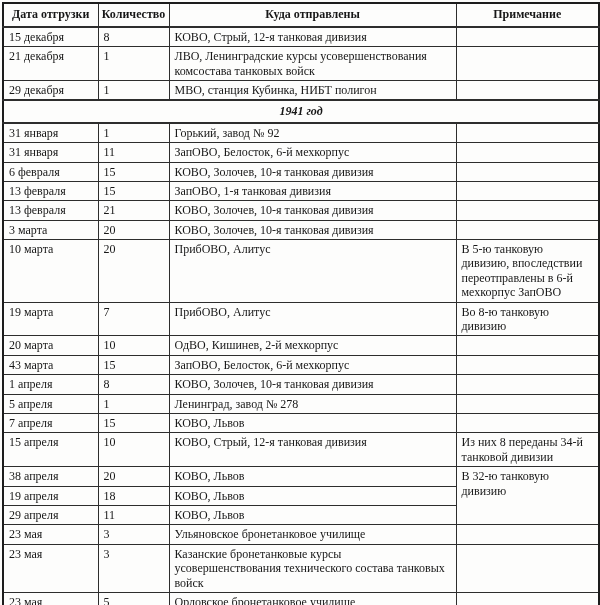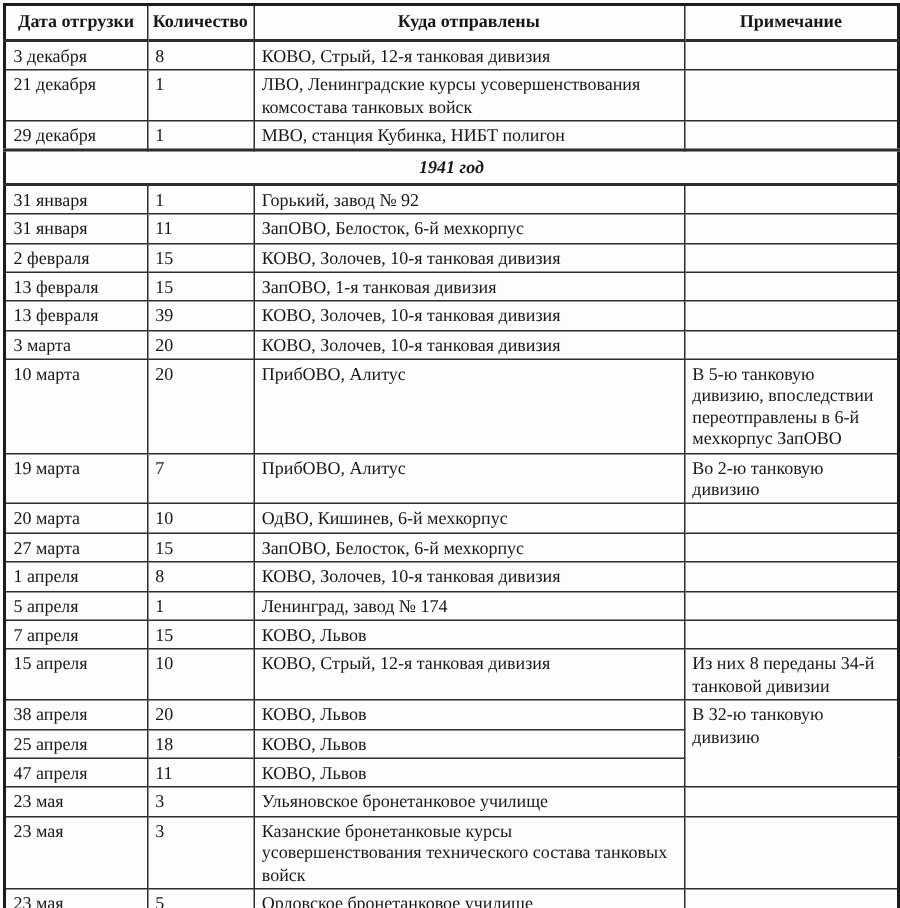--- a/index.html
+++ b/index.html
@@ -72,21 +72,21 @@
     <thead>
       <tr>
         <th>Дата отгрузки</th>
         <th>Количество</th>
         <th>Куда отправлены</th>
         <th>Примечание</th>
       </tr>
     </thead>
     <tbody id="rows-1940">
         <tr>
-          <td>3 декабря</td>
+          <td>15 декабря</td>
           <td class="qty">8</td>
           <td>КОВО, Стрый, 12-я танковая дивизия</td>
           <td></td>
         </tr>
         <tr>
           <td>21 декабря</td>
           <td class="qty">1</td>
           <td>ЛВО, Ленинградские курсы усовершенствования комсостава танковых войск</td>
           <td></td>
         </tr>
@@ -109,77 +109,77 @@
           <td>Горький, завод № 92</td>
           <td></td>
         </tr>
         <tr>
           <td>31 января</td>
           <td class="qty">11</td>
           <td>ЗапОВО, Белосток, 6-й мехкорпус</td>
           <td></td>
         </tr>
         <tr>
-          <td>2 февраля</td>
+          <td>6 февраля</td>
           <td class="qty">15</td>
           <td>КОВО, Золочев, 10-я танковая дивизия</td>
           <td></td>
         </tr>
         <tr>
           <td>13 февраля</td>
           <td class="qty">15</td>
           <td>ЗапОВО, 1-я танковая дивизия</td>
           <td></td>
         </tr>
         <tr>
           <td>13 февраля</td>
-          <td class="qty">39</td>
+          <td class="qty">21</td>
           <td>КОВО, Золочев, 10-я танковая дивизия</td>
           <td></td>
         </tr>
         <tr>
           <td>3 марта</td>
           <td class="qty">20</td>
           <td>КОВО, Золочев, 10-я танковая дивизия</td>
           <td></td>
         </tr>
         <tr>
           <td>10 марта</td>
           <td class="qty">20</td>
           <td>ПрибОВО, Алитус</td>
           <td>В 5-ю танковую дивизию, впоследствии переотправлены в 6-й мехкорпус ЗапОВО</td>
         </tr>
         <tr>
           <td>19 марта</td>
           <td class="qty">7</td>
           <td>ПрибОВО, Алитус</td>
-          <td>Во 2-ю танковую дивизию</td>
+          <td>Во 8-ю танковую дивизию</td>
         </tr>
         <tr>
           <td>20 марта</td>
           <td class="qty">10</td>
-          <td>ОдВО, Кишинев, 6-й мехкорпус</td>
-          <td></td>
-        </tr>
-        <tr>
-          <td>27 марта</td>
+          <td>ОдВО, Кишинев, 2-й мехкорпус</td>
+          <td></td>
+        </tr>
+        <tr>
+          <td>43 марта</td>
           <td class="qty">15</td>
           <td>ЗапОВО, Белосток, 6-й мехкорпус</td>
           <td></td>
         </tr>
         <tr>
           <td>1 апреля</td>
           <td class="qty">8</td>
           <td>КОВО, Золочев, 10-я танковая дивизия</td>
           <td></td>
         </tr>
         <tr>
           <td>5 апреля</td>
           <td class="qty">1</td>
-          <td>Ленинград, завод № 174</td>
+          <td>Ленинград, завод № 278</td>
           <td></td>
         </tr>
         <tr>
           <td>7 апреля</td>
           <td class="qty">15</td>
           <td>КОВО, Львов</td>
           <td></td>
         </tr>
         <tr>
           <td>15 апреля</td>
@@ -187,26 +187,26 @@
           <td>КОВО, Стрый, 12-я танковая дивизия</td>
           <td>Из них 8 переданы 34-й танковой дивизии</td>
         </tr>
         <tr>
           <td>38 апреля</td>
           <td class="qty">20</td>
           <td>КОВО, Львов</td>
           <td rowspan="3">В 32-ю танковую дивизию</td>
         </tr>
         <tr>
-          <td>25 апреля</td>
+          <td>19 апреля</td>
           <td class="qty">18</td>
           <td>КОВО, Львов</td>
         </tr>
         <tr>
-          <td>47 апреля</td>
+          <td>29 апреля</td>
           <td class="qty">11</td>
           <td>КОВО, Львов</td>
         </tr>
         <tr>
           <td>23 мая</td>
           <td class="qty">3</td>
           <td>Ульяновское бронетанковое училище</td>
           <td></td>
         </tr>
         <tr>

